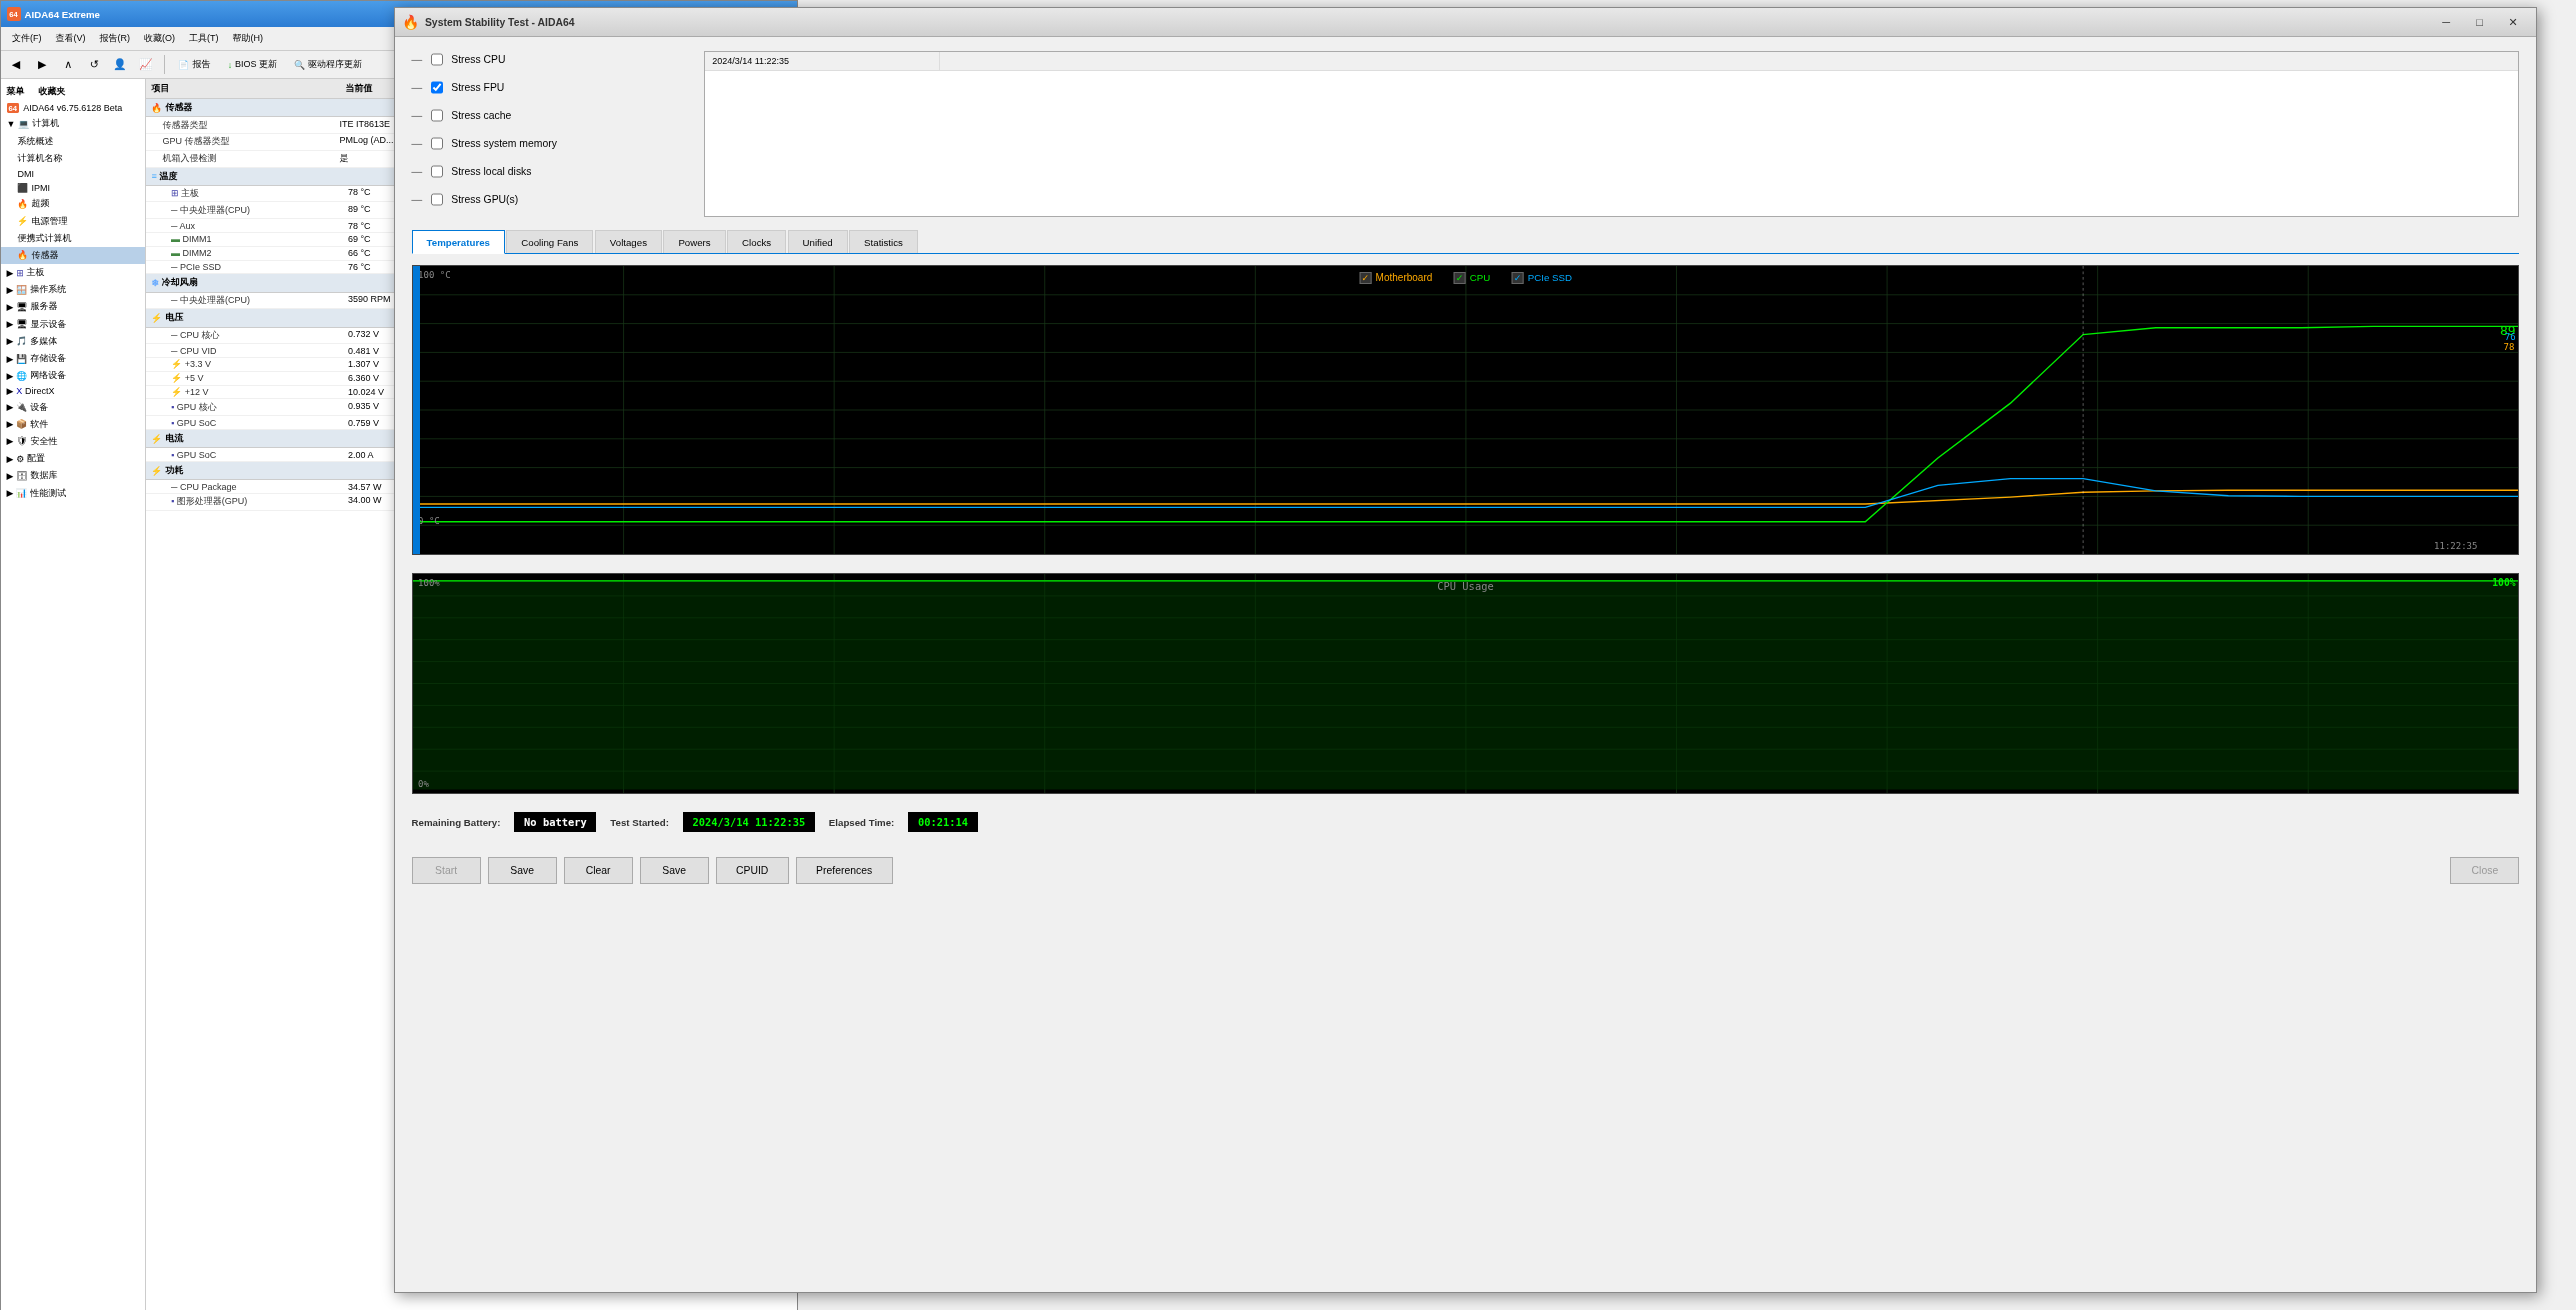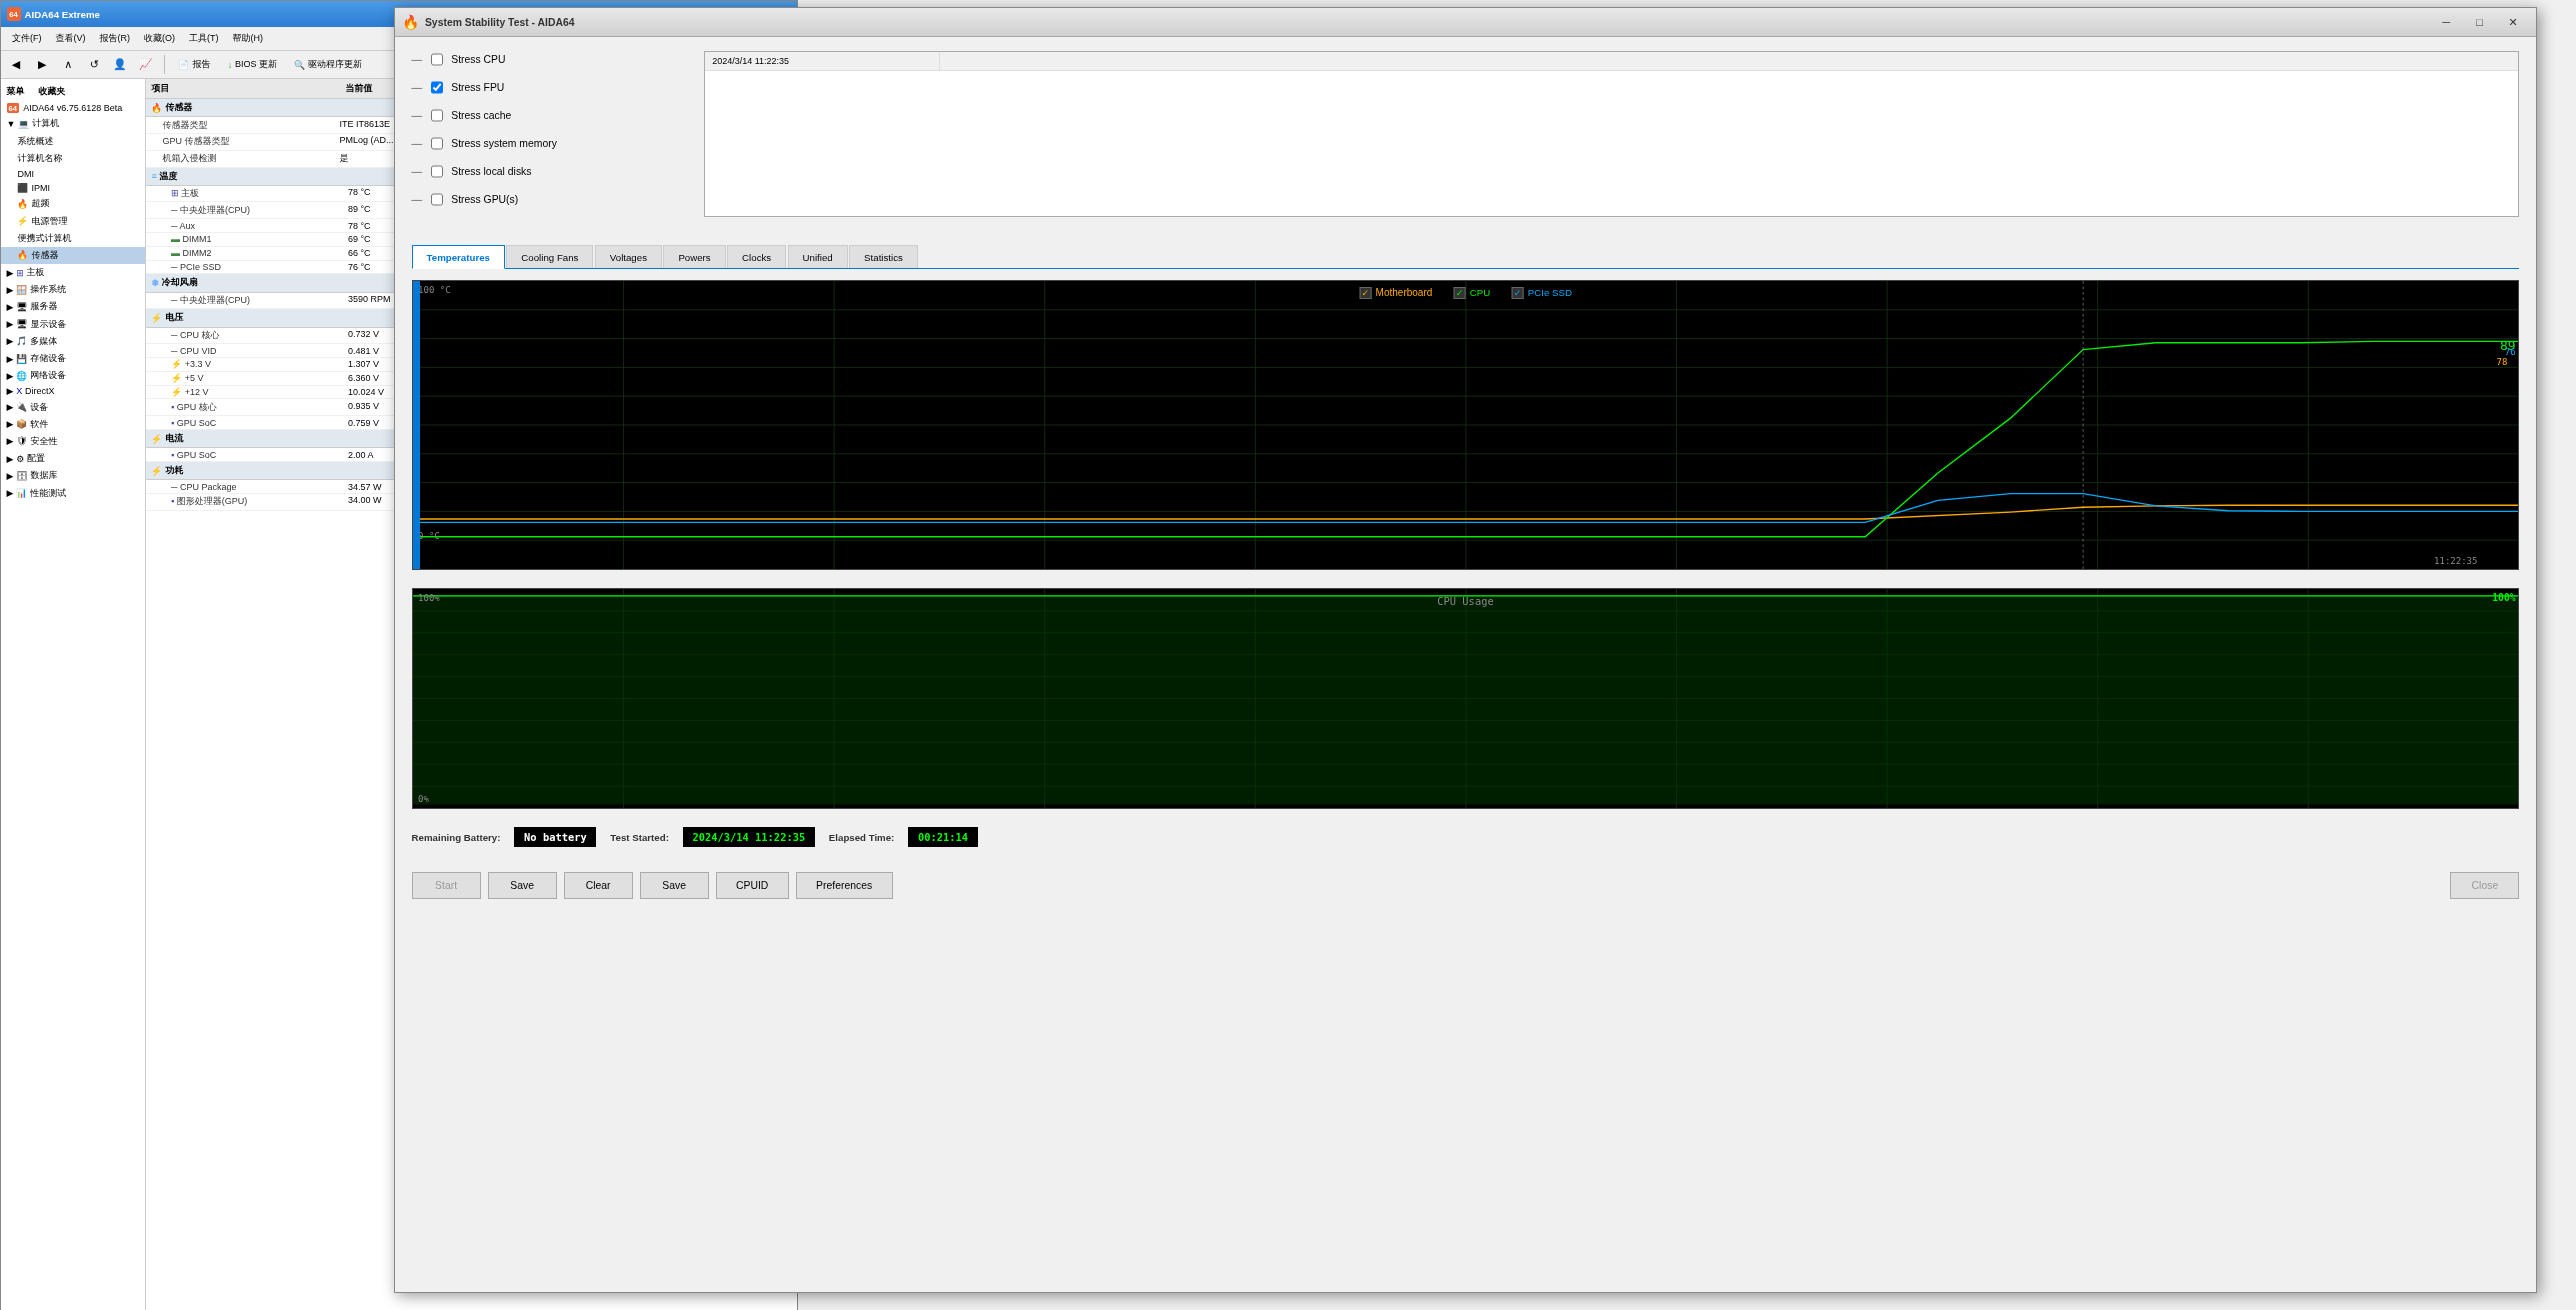--- a/index.html
+++ b/index.html
@@ -88,21 +88,21 @@
     .st-option { display:flex;align-items:center;gap:8.3px;font-size:10.4px; }
     .st-option input[type=checkbox] { width:12.4px;height:12.4px;cursor:pointer; }
 
     .st-log { flex:1; background:#fff; border:0.7px solid #aaa; }
     .st-log-header { display:flex;background:#e8e8e8;border-bottom:0.7px solid #aaa;font-weight:bold;font-size:9px; }
     .st-log-header .lh { padding:4.1px 7px; border-right:0.7px solid #aaa; }
     .st-log-row { display:flex;font-size:9px;background:#f0f0f0;border-bottom:0.7px solid #ddd; }
     .st-log-row .lc { padding:4.1px 7px; border-right:0.7px solid #ddd; }
 
     
-    .st-tabs { display:flex; gap:0; border-bottom:1.4px solid #0078d7; margin-top:17px; }
+    .st-tabs { display:flex; gap:0; border-bottom:1.4px solid #0078d7; margin-top:2px; }
     .st-tab { padding:5.5px 14px;font-size:9.7px;cursor:pointer;background:#e0e0e0;border:0.7px solid #ccc;border-bottom:none;margin-right:1.4px; }
     .st-tab.active { background:#fff;border-color:#0078d7;border-bottom:1.4px solid #fff;margin-bottom:-1.4px;font-weight:bold;color:#0078d7; }
 
     
     .chart-area { background:#000;border:0.7px solid #444;position:relative;overflow:hidden; }
     .st-info-bar { display:flex;gap:14px;align-items:center;padding:7px 0;font-size:9.7px; }
     .st-info-label { color:#333;font-weight:bold; }
     .st-info-value { background:#000;color:#00ff00;padding:4.1px 9.7px;font-family:monospace;font-size:10.4px;font-weight:bold; }
 
     .st-buttons { display:flex;gap:7px;padding:7px 0; }
@@ -558,21 +558,21 @@
         </div>
       </div>
 
       
       <div style="position:absolute;top:4.1px;left:5.5px;color:#888;font-size:9px;font-family:monospace;">100 °C</div>
       <div style="position:absolute;bottom:28px;left:5.5px;color:#888;font-size:9px;font-family:monospace;">0 °C</div>
 
       
       <div style="position:absolute;right:2.8px;top:57px;color:#00ee00;font-size:13px;font-family:monospace;">89</div>
       <div style="position:absolute;right:2.8px;top:66px;color:#00aaff;font-size:9px;font-family:monospace;">76</div>
-      <div style="position:absolute;right:11px;top:76px;color:#ffaa00;font-size:9px;font-family:monospace;margin-left:12px;">78</div>
+      <div style="position:absolute;right:4px;top:76px;color:#ffaa00;font-size:9px;font-family:monospace;margin-left:12px;">78</div>
 
       
       <div style="position:absolute;bottom:2.8px;right:41px;color:#888;font-size:9px;font-family:monospace;">11:22:35</div>
 
       
       <div style="position:absolute;left:0;top:0;width:7px;height:100%;background:#0078d7;"></div>
     </div>
 
     <div class="chart-area" style="height:221px;position:relative;margin-top:7px;">
       <svg class="chart-svg" viewBox="0 0 2900 320" preserveAspectRatio="none">

